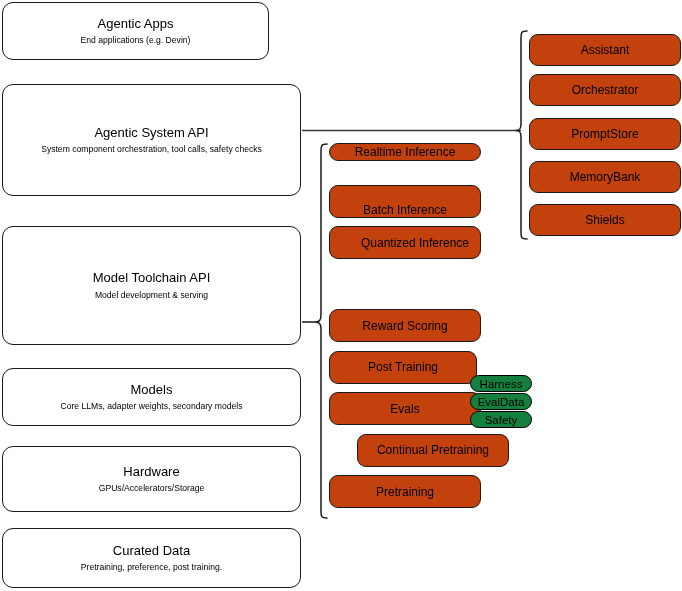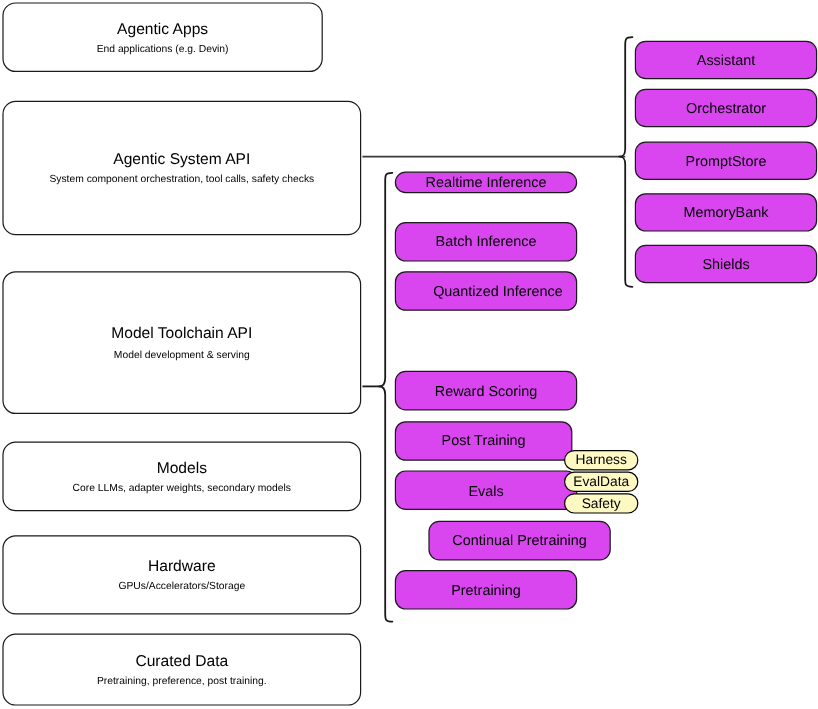--- a/index.html
+++ b/index.html
@@ -47,34 +47,34 @@
     white-space: nowrap;
   }
   
   .layer .title { font-size: 13px; }
   .layer .subtitle { font-size: 8.6px; }
 
   
   .chip {
     position: absolute;
     box-sizing: border-box;
-    background: #d946ef;
+    background: #c2410c;
     border: 1.4px solid #1a1a1a;
     border-radius: 9px;
     display: flex;
     align-items: center;
     justify-content: center;
     font-size: 12px;
     white-space: nowrap;
   }
   
   .pill {
     position: absolute;
     box-sizing: border-box;
-    background: #fef9c3;
+    background: #15803d;
     border: 1.5px solid #000000;
     border-radius: 999px;
     display: flex;
     align-items: center;
     justify-content: center;
     font-size: 11.5px;
     white-space: nowrap;
     z-index: 5;
   }
   .brace, .connector {
@@ -137,21 +137,21 @@
   </div>
 
   <div class="node layer" style="left:2px; top:528px; width:299px; height:60px;">
     <div class="title">Curated Data</div>
     <div class="subtitle">Pretraining, preference, post training.</div>
   </div>
 
   <div class="chip" style="left:329px; top:143px; width:152px; height:18px;">
     <span>Realtime Inference</span>
   </div>
-  <div class="chip" style="left:329px; top:184.5px; width:152px; height:33px;">
+  <div class="chip" style="left:329px; top:184.5px; width:152px; height:33px;align-items:flex-end;">
     <span>Batch Inference</span>
   </div>
   <div class="chip" style="left:329px; top:226px; width:152px; height:33px;padding-left:20px;">
     <span>Quantized Inference</span>
   </div>
   <div class="chip" style="left:329px; top:309px; width:152px; height:33px;">
     <span>Reward Scoring</span>
   </div>
   <div class="chip" style="left:329px; top:350.5px; width:148px; height:33px;">
     <span>Post Training</span>

